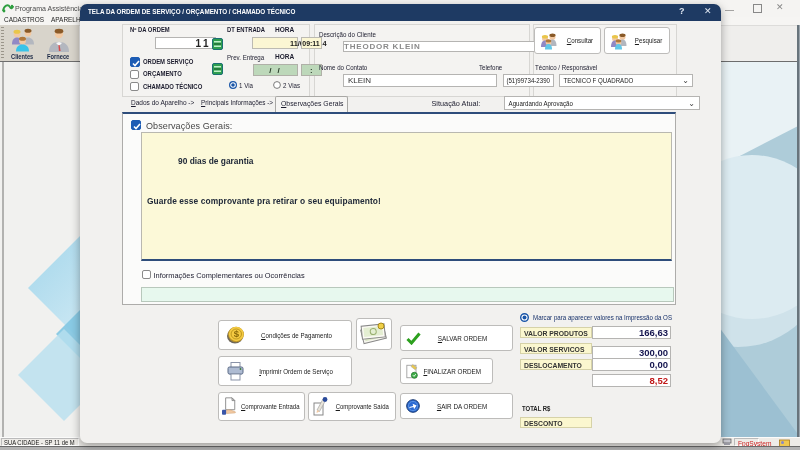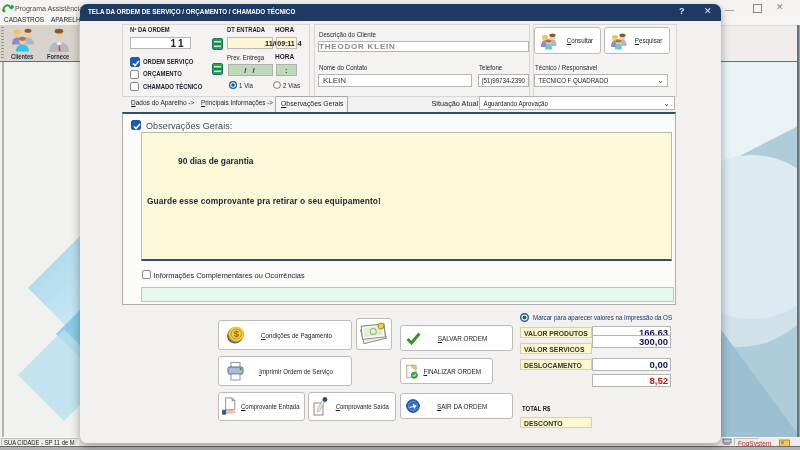--- a/index.html
+++ b/index.html
@@ -1,21 +1,21 @@
 <!DOCTYPE html>
 <html><head><meta charset="utf-8">
 <style>
 html,body{margin:0;padding:0;}
 #page{position:relative;width:800px;height:450px;overflow:hidden;background:#f4f3f1;font-family:"Liberation Sans",sans-serif;}
 .abs{position:absolute;}
 .lbl{position:absolute;font-size:7px;line-height:1;color:#1c1c2e;white-space:nowrap;}
 .b{font-weight:700;}
 .nx{transform-origin:0 50%;transform:scaleX(.88);}
 .cx{transform-origin:0 50%;transform:scaleX(.85);font-weight:700;font-size:6.9px;}
-.field{position:absolute;background:#fff;border:1px solid #b5b4b2;box-sizing:border-box;}
+.field{position:absolute;background:#fff;border:1px solid #b5b4b2;box-sizing:border-box;margin-left:25px;}
 .gbox{position:absolute;background:#f4f3f1;border:1px solid #d7d6d3;box-sizing:border-box;}
 .btn{position:absolute;background:#fff;border:1px solid #bdbcba;border-radius:3px;box-sizing:border-box;display:flex;align-items:center;}
 .btn .t{font-size:7px;color:#1a1a1a;white-space:nowrap;transform:scaleX(.88);}
 .cb{position:absolute;width:9px;height:9px;background:#fff;border:1px solid #8a8a8a;border-radius:2px;box-sizing:border-box;}
 .cbc{position:absolute;width:10px;height:10px;background:#1d5cb4;border:1px solid #1d5cb4;border-radius:2px;box-sizing:border-box;}
 .cbc svg{position:absolute;left:1px;top:2px;}
 .ylab{position:absolute;left:519.5px;width:72.5px;height:11px;background:#fbf7cf;border:1px solid #d6d2a8;box-sizing:border-box;}
 .yval{position:absolute;left:592px;width:78.5px;height:13px;background:#fff;border:1px solid #b5b4b2;box-sizing:border-box;font-size:9.5px;font-weight:700;color:#15154f;text-align:right;padding-right:1.5px;line-height:11px;}
 u{text-decoration:underline;}
 </style></head>
@@ -304,17 +304,17 @@
 <div class="ylab" style="top:342.7px;">
       <div class="lbl cx" style="left:3px;top:2px;color:#333;font-size:7.2px;transform:scaleX(.95);">VALOR SERVICOS</div>
     </div>
 <div class="ylab" style="top:358.9px;">
       <div class="lbl cx" style="left:3px;top:2px;color:#333;font-size:7.2px;transform:scaleX(.95);">DESLOCAMENTO</div>
     </div>
 <div class="ylab" style="top:391px;margin-top:26px;">
       <div class="lbl cx" style="left:3px;top:2px;color:#333;font-size:7.2px;transform:scaleX(.95);">DESCONTO</div>
     </div>
 <div class="yval" style="top:325.5px;">166,63</div>
-<div class="yval" style="top:335px;">300,00</div>
+<div class="yval" style="top:346px;">300,00</div>
 <div class="yval" style="top:357.9px;">0,00</div>
 <div class="yval" style="top:374.1px;color:#c01818;">8,52</div>
 <div class="lbl cx" style="left:521.5px;top:405px;color:#222;font-size:7px;">TOTAL R$</div>
 
 </div>
 </body></html>

